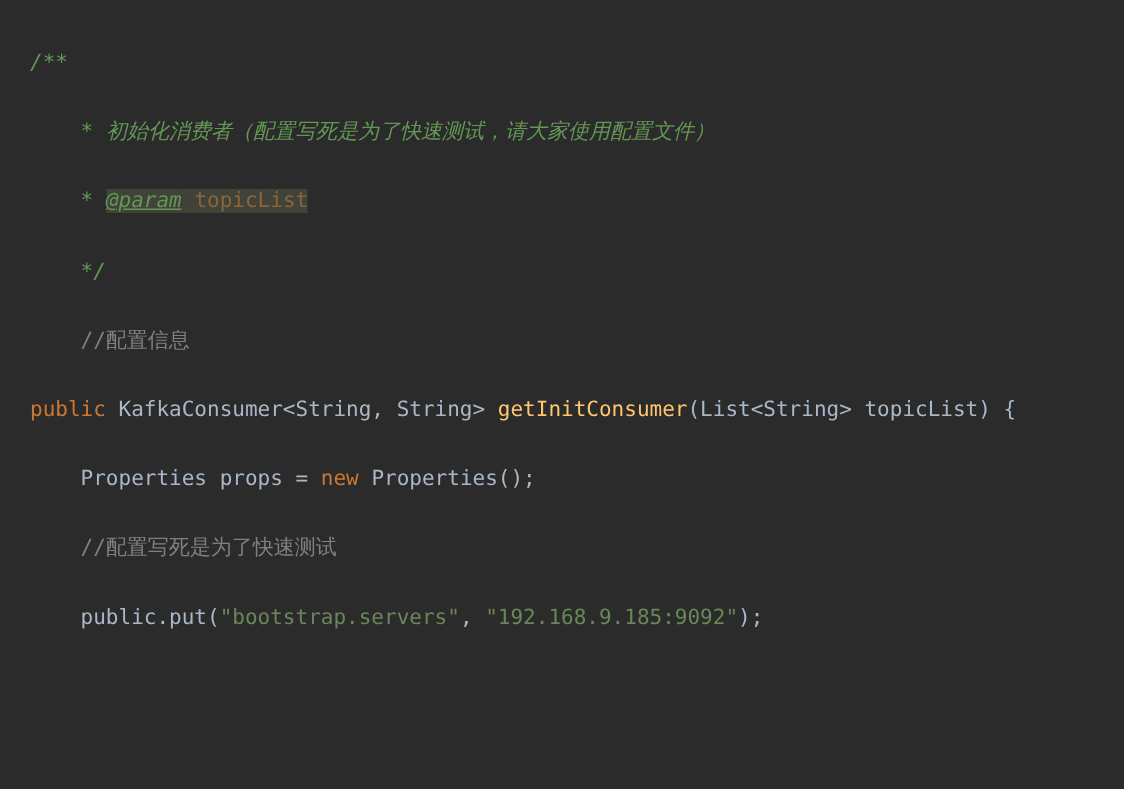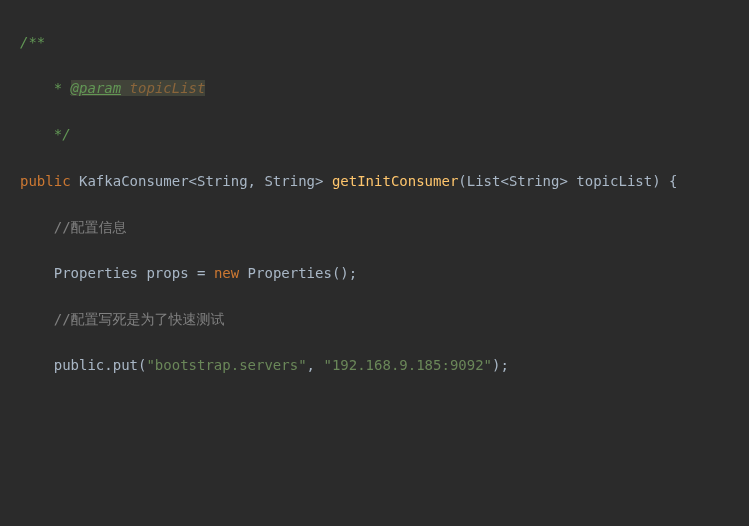--- a/index.html
+++ b/index.html
@@ -12,38 +12,39 @@
     padding: 8px 0;
     width: 749px;
     height: 526px;
     overflow: hidden;
   }
   .code-container { white-space: pre; }
   .line { padding: 0 20px; }
   .comment-doc { color: #629755; font-style: italic; }
   .comment-line { color: #808080; }
   .javadoc-tag { color: #629755; font-style: italic; text-decoration: underline; margin-top: 43px; }
-  .javadoc-param { color: #8a653b; font-style: italic; }
+  .javadoc-param { color: #8a653b; }
   .hl-bg { background: #414339; }
   .keyword { color: #cc7832; }
   .type { color: #a9b7c6; }
   .method-decl { color: #ffc66d; }
   .identifier { color: #a9b7c6; text-align: center; }
   .string { color: #6a8759; }
   .punct { color: #a9b7c6; }
 </style>
 </head>
 <body>
 
 <div class="code-container">
 <div class="line"><span class="comment-doc">/**</span></div>
+<div class="line">   <span class="comment-doc"> * </span><span class="comment-doc">初始化消费者（配置写死是为了快速测试，请大家使用配置文件）</span></div>
 <div class="line">   <span class="comment-doc"> * </span><span class="javadoc-tag hl-bg">@param</span><span class="javadoc-param hl-bg"> topicList</span></div>
 <div class="line">   <span class="comment-doc"> */</span></div>
+<div class="line">    <span class="comment-line">//配置信息</span></div>
 <div class="line"><span class="keyword">public</span><span class="type"> KafkaConsumer&lt;String, String&gt; </span><span class="method-decl">getInitConsumer</span><span class="punct">(List&lt;String&gt; topicList) {</span></div>
-<div class="line">    <span class="comment-line">//配置信息</span></div>
 <div class="line">    <span class="identifier">Properties props = </span><span class="keyword">new</span><span class="identifier"> Properties();</span></div>
 <div class="line">    <span class="comment-line">//配置写死是为了快速测试</span></div>
 <div class="line">    <span class="identifier">public.put(</span><span class="string">"bootstrap.servers"</span><span class="punct">, </span><span class="string">"192.168.9.185:9092"</span><span class="punct">);</span></div>
 
 
 
 
 
 
 

